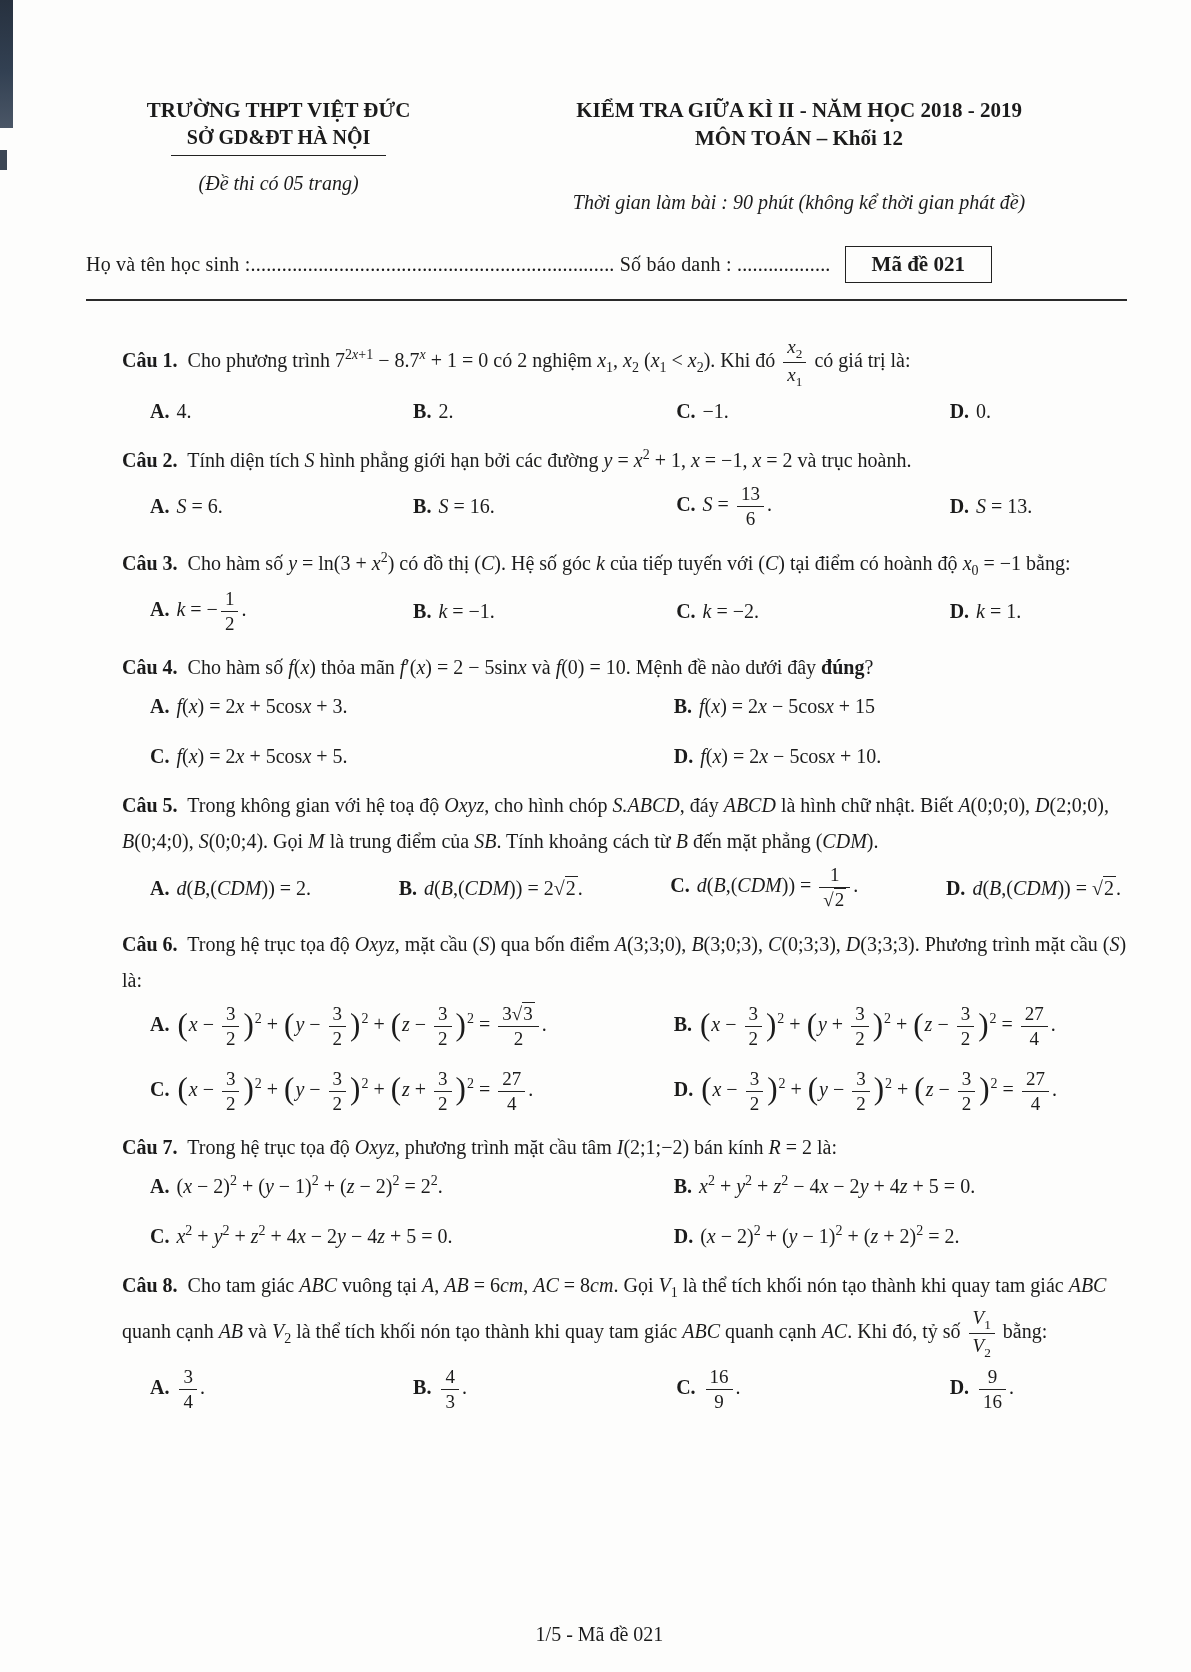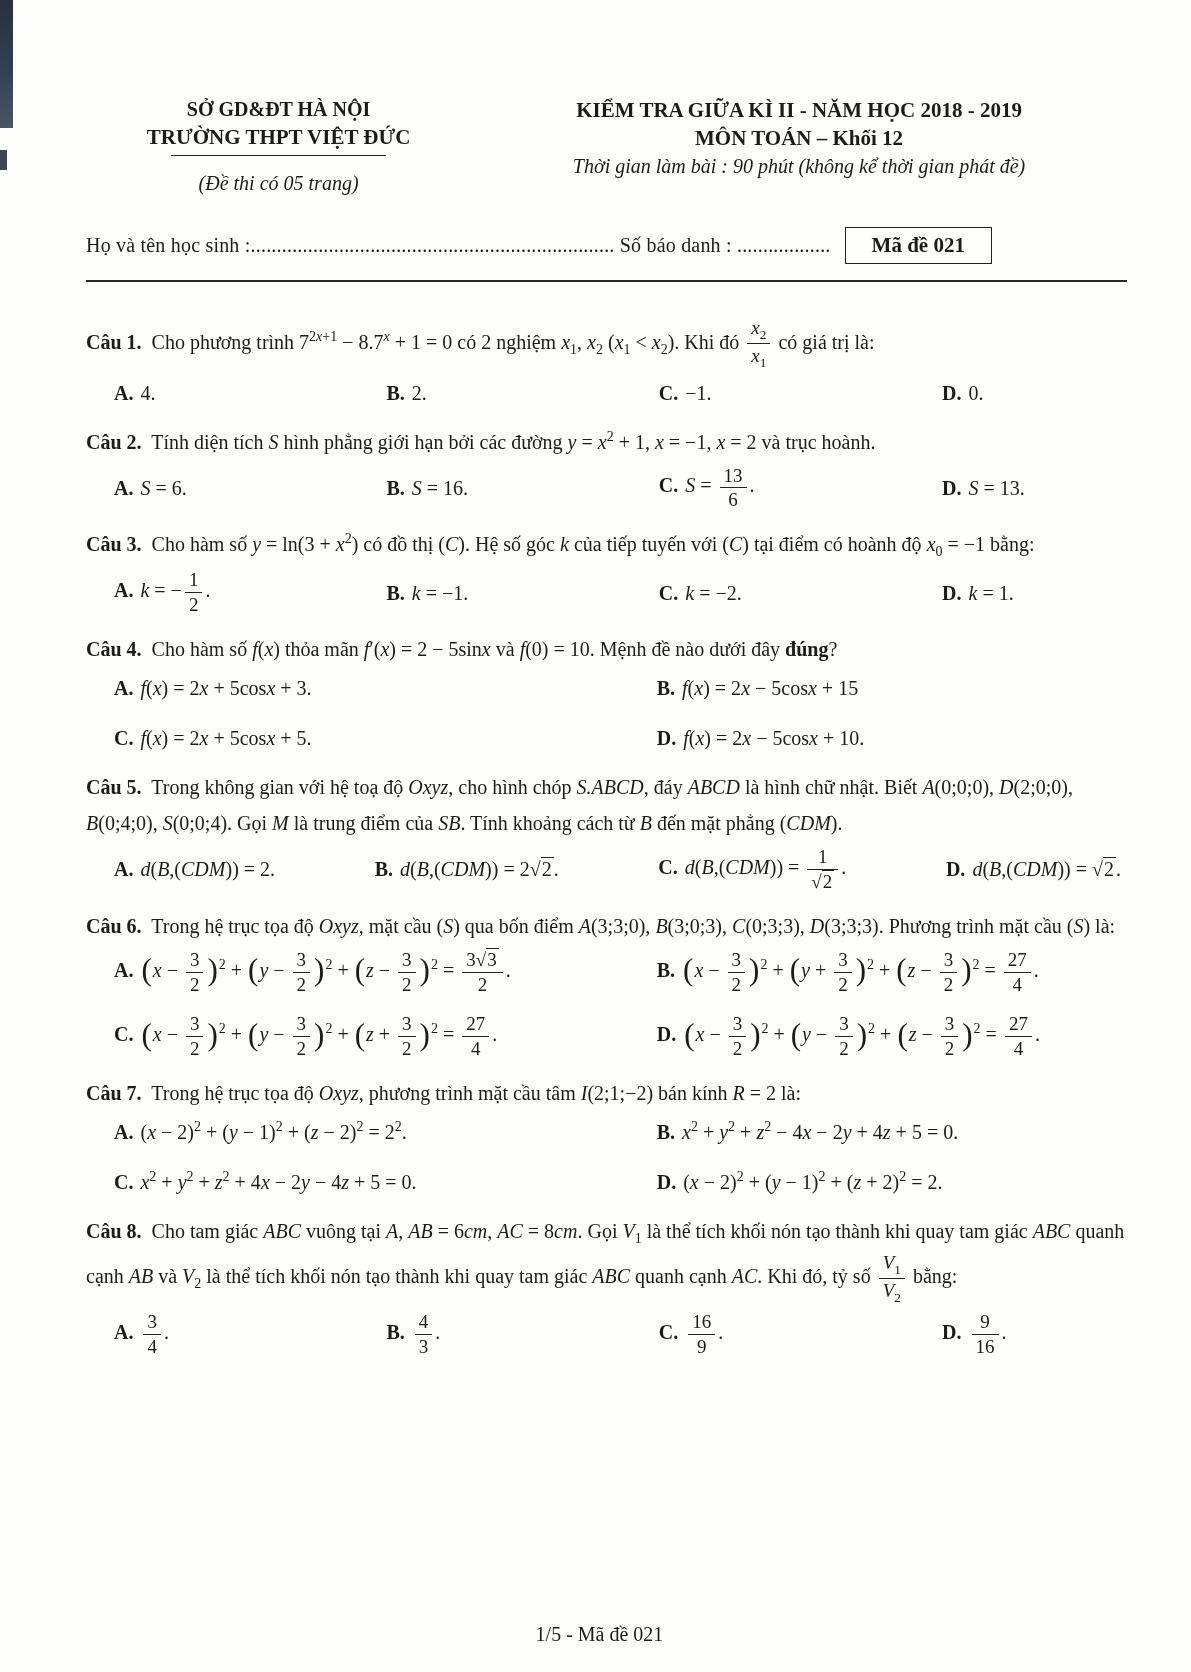--- a/index.html
+++ b/index.html
@@ -19,35 +19,35 @@
   .artifact-a{position:absolute;left:0;top:0;width:13px;height:128px;
     background:linear-gradient(180deg,#27313f 0%,#324052 55%,#4a5666 100%);}
   .artifact-b{position:absolute;left:0;top:150px;width:7px;height:20px;background:#3c4654;}
 
   
   .header{display:flex;align-items:flex-start;}
   .header-left{width:37%;text-align:center;}
   .header-right{width:63%;text-align:center;}
   .h-line{line-height:1.35;}
   .bold{font-weight:bold;}
-  .italic{font-style:italic;}
+  .italic{font-style:italic;margin-top:36px;}
   .big{font-size:21px;}
   .h-underline{width:215px;margin:4px auto 14px;border-top:1.6px solid #222;}
   .page-note{margin-top:1px;}
 
   
   .student-row{display:flex;align-items:center;margin-top:30px;}
   .student-text{font-size:20px;letter-spacing:.2px;white-space:nowrap;overflow:hidden;}
   .code-box{margin-left:14px;flex:0 0 auto;border:1.8px solid #222;
     font-weight:bold;font-size:21px;padding:5px 26px;}
   .rule{border:none;border-top:2.2px solid #2a2a2a;margin:16px 0 0 0;}
 
   
   #questions{margin-top:34px;}
-  .question{margin-bottom:8px;}
+  .question{margin-bottom:8px;margin-left:36px;}
   .stem{line-height:1.8;}
   .qnum{font-weight:bold;margin-right:5px;}
   .options{margin:4px 0 14px 28px;align-items:center;}
   .options.cols-4{display:grid;grid-template-columns:1.05fr 1.05fr 1.1fr .85fr;column-gap:8px;row-gap:8px;gap:44px;}
   .options.cols-2{display:grid;grid-template-columns:1.12fr 1fr;column-gap:8px;row-gap:10px;gap:16px;}
   .options.row-flex{display:flex;justify-content:space-between;flex-wrap:wrap;margin-right:6px;}
   .option{line-height:1.7;}
   .olabel{font-weight:bold;margin-right:7px;}
 
   
@@ -66,22 +66,22 @@
 </style>
 </head>
 <body>
 
 <div class="page">
   <div class="artifact-a"></div>
   <div class="artifact-b"></div>
 
   <div class="header">
     <div class="header-left">
+      <div class="h-line bold big">TRƯỜNG THPT VIỆT ĐỨC</div>
       <div class="h-line bold">SỞ GD&amp;ĐT HÀ NỘI</div>
-      <div class="h-line bold big">TRƯỜNG THPT VIỆT ĐỨC</div>
       <div class="h-underline"></div>
       <div class="h-line italic page-note">(Đề thi có 05 trang)</div>
     </div>
     <div class="header-right">
       <div class="h-line bold big">KIỂM TRA GIỮA KÌ II - NĂM HỌC 2018 - 2019</div>
       <div class="h-line bold big">MÔN TOÁN – Khối 12</div>
       <div class="h-line italic">Thời gian làm bài : 90 phút (không kể thời gian phát đề)</div>
     </div>
   </div>
 

